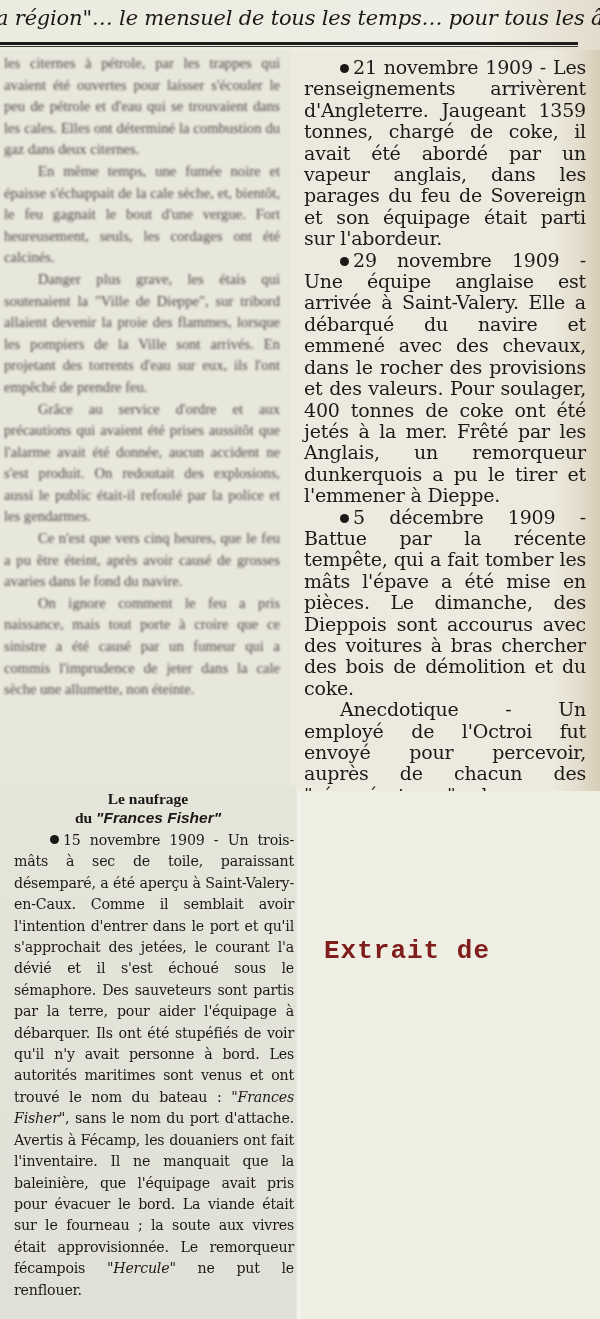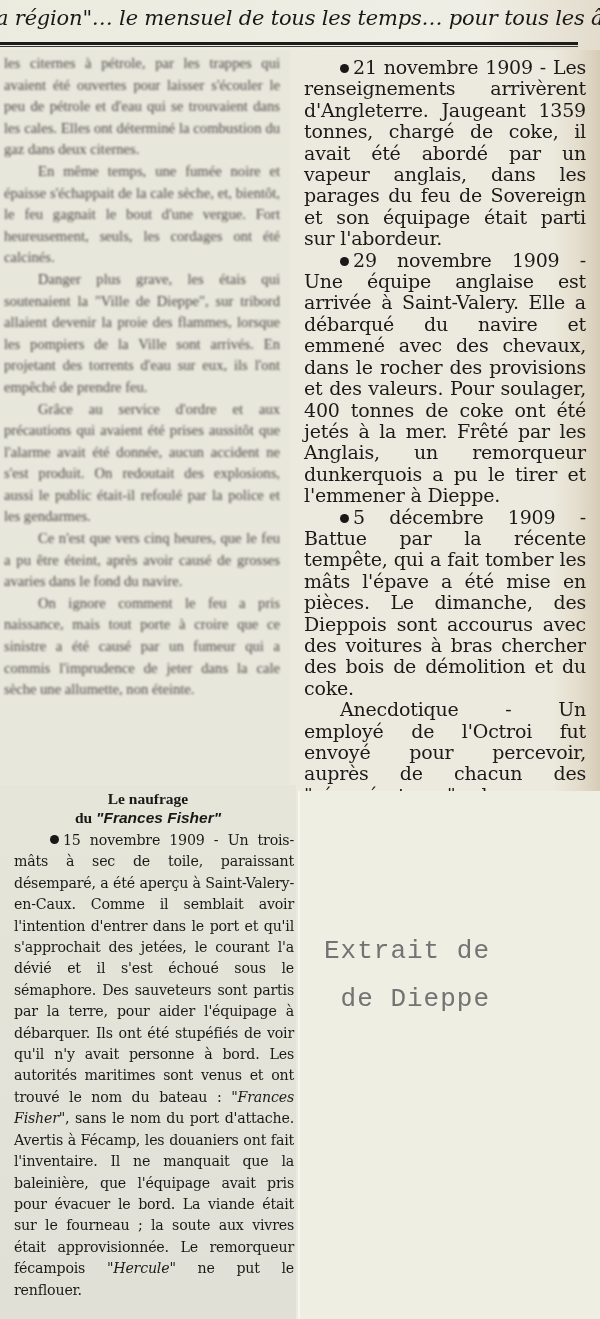--- a/index.html
+++ b/index.html
@@ -69,21 +69,21 @@
   }
   .right-body p { text-indent: 36px; }
 
   .extract-box {
     position: absolute; left: 298px; top: 791px; width: 302px; height: 528px;
     background: #efeee3; border-left: 2px solid #f7f7f2;
   }
   .extract-text {
     position: absolute; left: 24px; top: 136px; width: 270px;
     font-family: "Liberation Mono", "DejaVu Sans Mono", monospace; font-size: 26px; line-height: 48px;
-    color: #737373; white-space: pre; font-weight: normal; letter-spacing: 1px;
+    color: #7f1d1d; white-space: pre; font-weight: bold; letter-spacing: 1px;
   }
 </style>
 </head>
 <body>
 
 <div class="page">
 
   <div class="masthead">
     <div class="masthead-text">a région"… le mensuel de tous les temps… pour tous les âges !</div>
     <div class="masthead-rule-thick"></div>
@@ -114,16 +114,16 @@
   <div class="col-right-top">
     <div class="right-body">
       <p><span class="bullet"></span><span>21 novembre 1909</span><span> - Les renseignements arrivèrent d'Angleterre. Jaugeant 1359 tonnes, chargé de coke, il avait été abordé par un vapeur anglais, dans les parages du feu de Sovereign et son équipage était parti sur l'abordeur.</span></p>
       <p><span class="bullet"></span><span>29 novembre 1909</span><span> - Une équipe anglaise est arrivée à Saint-Valery. Elle a débarqué du navire et emmené avec des chevaux, dans le rocher des provisions et des valeurs. Pour soulager, 400 tonnes de coke ont été jetés à la mer. Frêté par les Anglais, un remorqueur dunkerquois a pu le tirer et l'emmener à Dieppe.</span></p>
       <p><span class="bullet"></span><span>5 décembre 1909</span><span> - Battue par la récente tempête, qui a fait tomber les mâts l'épave a été mise en pièces. Le dimanche, des Dieppois sont accourus avec des voitures à bras chercher des bois de démolition et du coke.</span></p>
       <p>Anecdotique - Un employé de l'Octroi fut envoyé pour percevoir, auprès de chacun des "récupérateurs", la somme de 15 centimes, droit habituellement perçu, pour introduction en ville du combustible.</p>
     </div>
   </div>
 
   <div class="extract-box">
-    <div class="extract-text"><div>Extrait de</div><div> de Dieppe</div></div>
+    <div class="extract-text"><div>Extrait de</div></div>
   </div>
 
 </div>
 
 </body></html>

